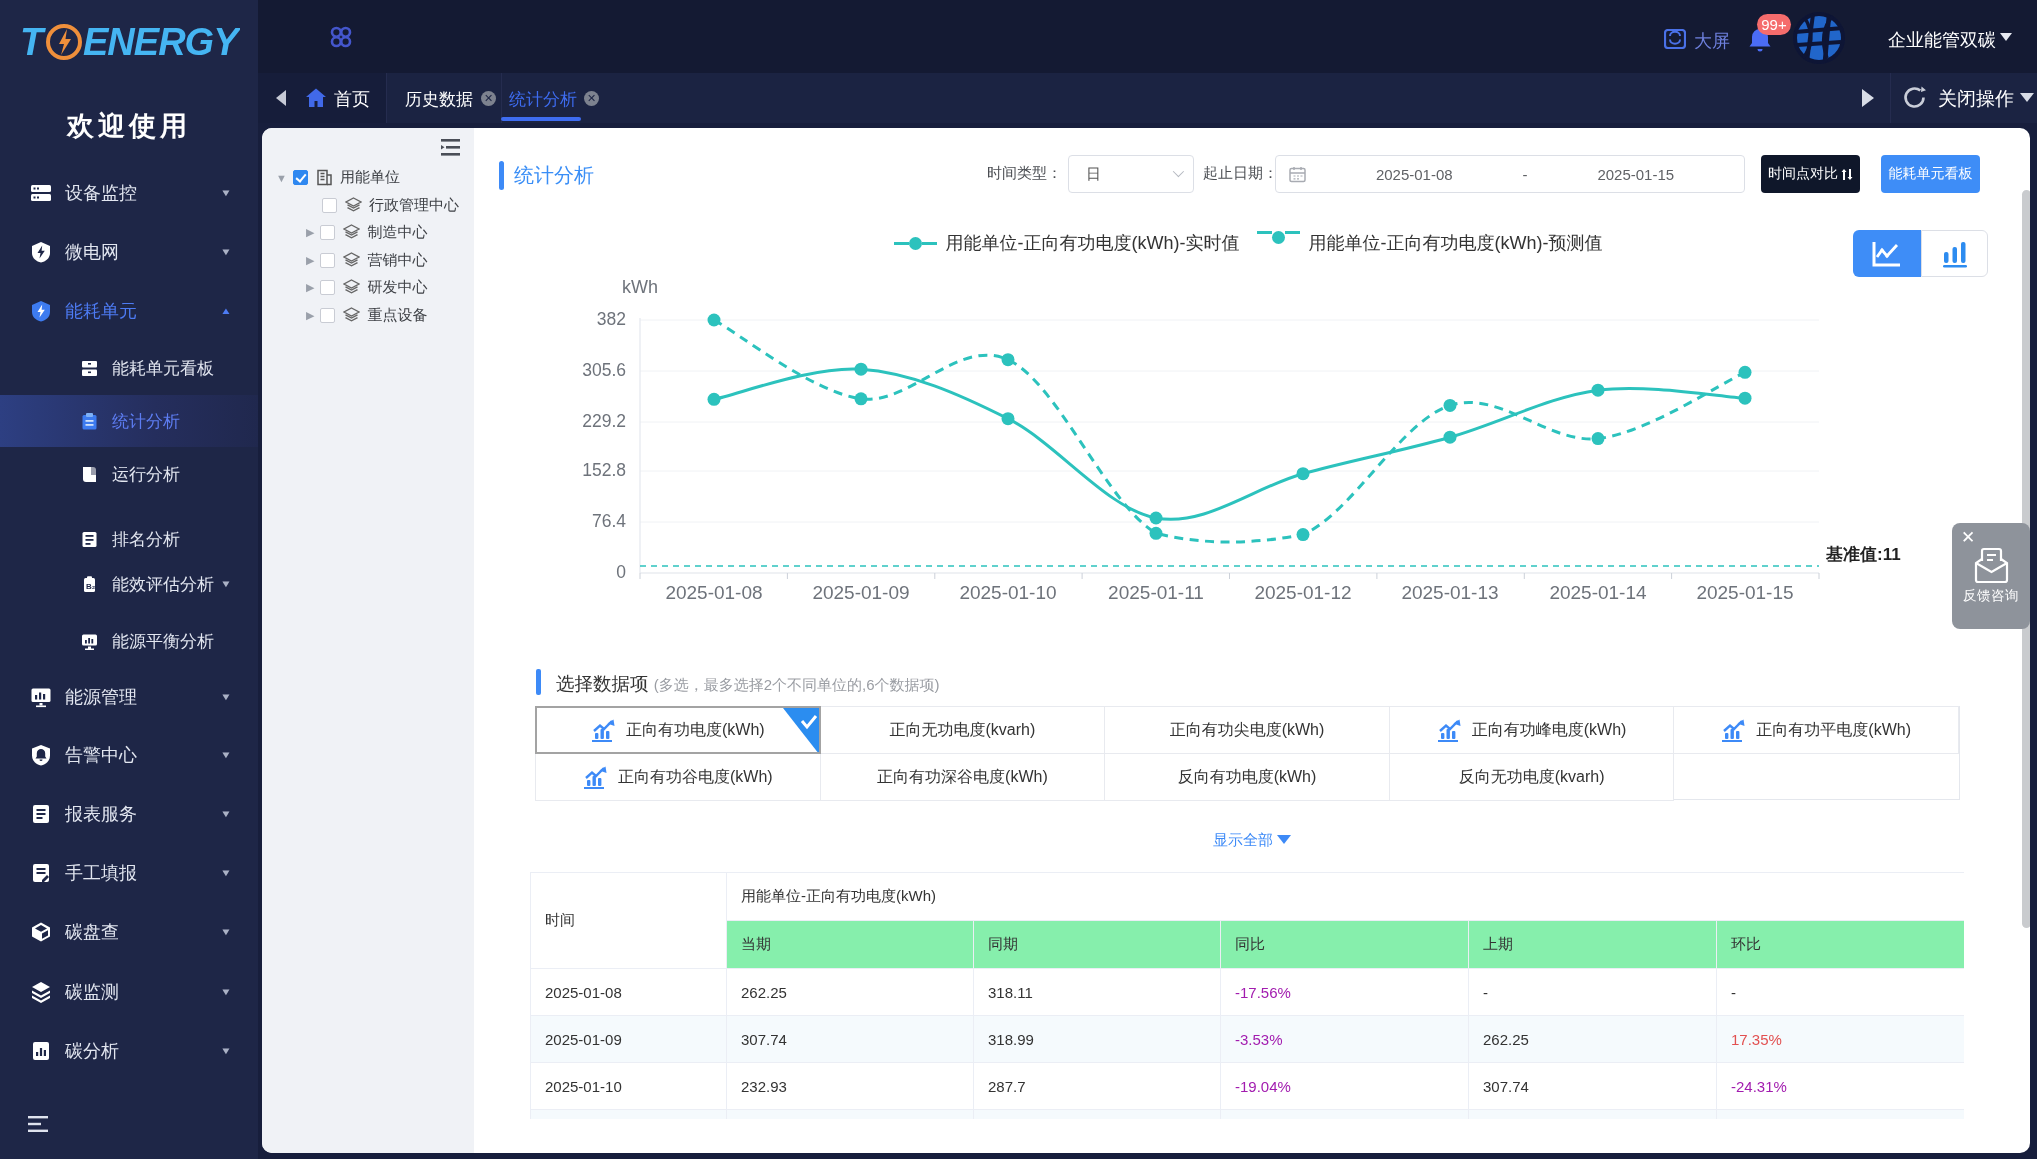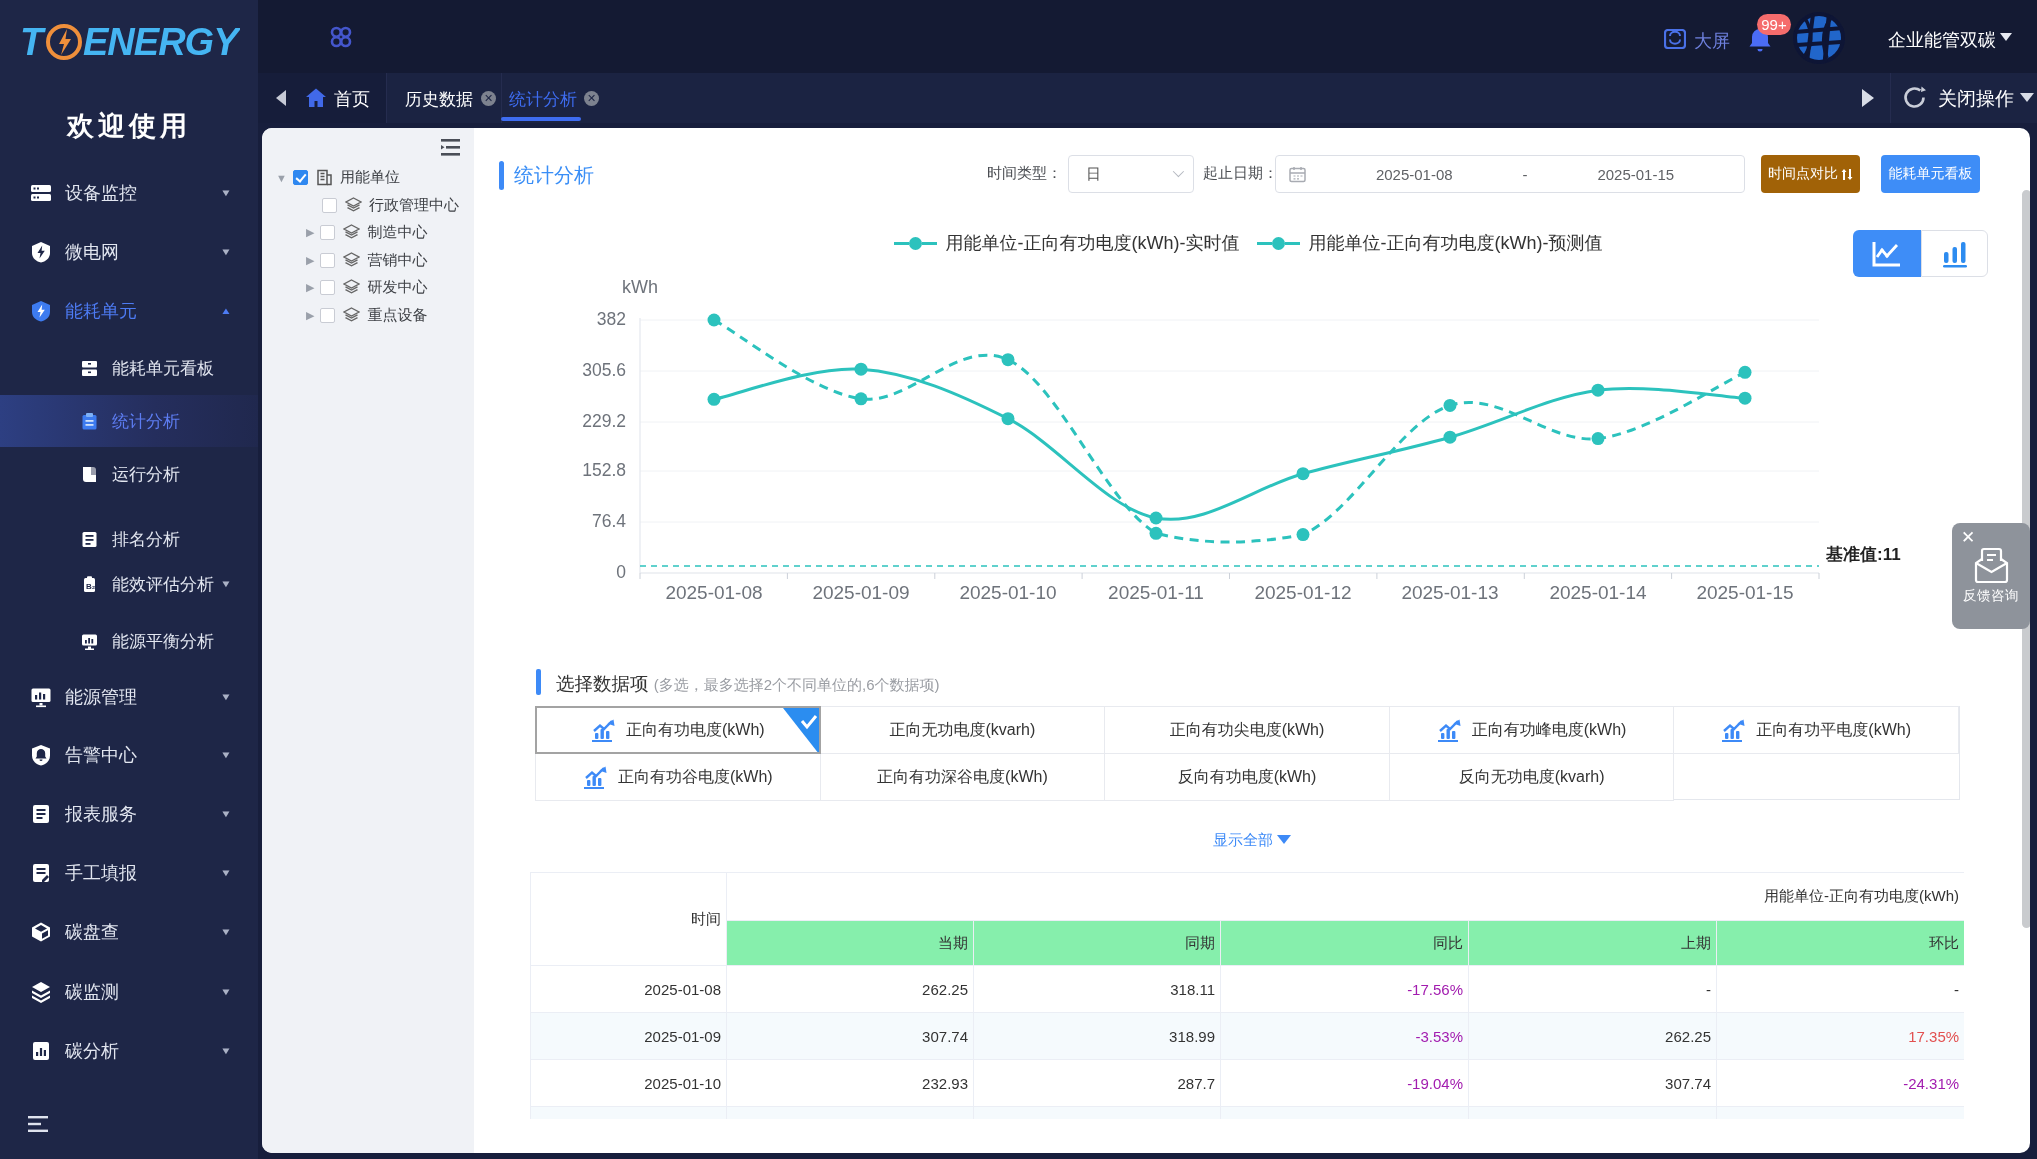--- a/index.html
+++ b/index.html
@@ -29,21 +29,21 @@
 .cb.on:after{content:"";position:absolute;left:4px;top:1px;width:4px;height:8px;border:solid #fff;border-width:0 2px 2px 0;transform:rotate(40deg)}
 .caret{color:#9aa0aa;font-size:11px;margin-right:6px;flex:none}
 
 .sel{position:absolute;height:38px;background:#fff;border:1px solid #dcdfe6;border-radius:4px;display:flex;align-items:center;font-size:15px;color:#555}
 .btn{position:absolute;height:38px;border-radius:4px;color:#fff;font-size:15px;display:flex;align-items:center;justify-content:center}
 .gc{border:1px solid #e8eaef;margin:-1px 0 0 -1px;display:flex;align-items:center;justify-content:center;background:#fff;position:relative;overflow:hidden}
 .gi{margin-right:8px}
 #gsel{border:2px solid #a3a3a3;z-index:2}
 #corner{position:absolute;right:0;top:0;width:36px;height:46px}
 #dt{border-collapse:collapse;table-layout:fixed;width:1434px;font-size:15px;color:#333}
-#dt td{border:1px solid #ebeef5;text-align:right;padding:5px}
+#dt td{border:1px solid #ebeef5;text-align:left;padding:14px}
 #dt tr.h2 td{background:#86efac}
 #dt tr.zb td{background:#f5fafd}
 #dt td.g{color:#a21caf}
 #dt td.r{color:#e25050}
 #feedback{position:absolute;left:1952px;top:523px;width:78px;height:106px;border-radius:8px;background:#8e939b;z-index:30;color:#fff}
 </style>
 </head>
 <body>
 <div id="sidebar">
   <div id="logo">
@@ -281,28 +281,28 @@
       <div class="sel" style="left:1013px;top:27px;width:470px">
         <svg style="margin-left:13px" width="17" height="17" viewBox="0 0 17 17" fill="none" stroke="#a8abb2" stroke-width="1.5">
             <rect x="1" y="2.5" width="15" height="13" rx="1.5"></rect>
             <path d="M1 7 h15 M5 1 v3 M12 1 v3"></path>
             <path d="M4.5 10 h2 M8 10 h2 M11.5 10 h2 M4.5 12.8 h2 M8 12.8 h2" stroke-width="1.2"></path>
           </svg>
         <span style="flex:1;text-align:center;color:#606266">2025-01-08</span>
           <span style="color:#606266">-</span>
           <span style="flex:1;text-align:center;color:#606266">2025-01-15</span>
       </div>
-      <div class="btn" style="left:1499px;top:27px;width:99px;background:#a16207;font-size:14px">时间点对比<svg style="margin-left:3px" width="12" height="13" viewBox="0 0 12 13" fill="#fff">
+      <div class="btn" style="left:1499px;top:27px;width:99px;background:#0f172a;font-size:14px">时间点对比<svg style="margin-left:3px" width="12" height="13" viewBox="0 0 12 13" fill="#fff">
             <path d="M3 1 L5.5 4 H4 V12 H2 V4 H.5 Z"></path>
             <path d="M9 12 L6.5 9 H8 V1 H10 V9 H11.5 Z"></path>
           </svg></div>
       <div class="btn" style="left:1619px;top:27px;width:99px;background:#3e8df7;font-size:14px">能耗单元看板</div>
       <div id="legend" style="position:absolute;left:212px;top:103px;width:1556px;display:flex;justify-content:center;gap:17px;font-size:18px;transform:translateX(-4px);color:#333">
         <span style="display:flex;align-items:center"><span style="width:15px;height:3px;background:#2cc2bd"></span><span style="width:13px;height:13px;border-radius:50%;background:#2cc2bd"></span><span style="width:15px;height:3px;background:#2cc2bd;margin-right:9px"></span>用能单位-正向有功电度(kWh)-实时值</span>
-        <span style="display:flex;align-items:center"><span style="width:15px;height:3px;background:#2cc2bd"></span><span style="width:13px;height:13px;border-radius:50%;background:#2cc2bd"></span><span style="width:15px;height:3px;background:#2cc2bd;margin-right:9px"></span>用能单位-正向有功电度(kWh)-预测值</span>
+        <span style="display:flex;"><span style="width:15px;height:3px;background:#2cc2bd"></span><span style="width:13px;height:13px;border-radius:50%;background:#2cc2bd"></span><span style="width:15px;height:3px;background:#2cc2bd;margin-right:9px"></span>用能单位-正向有功电度(kWh)-预测值</span>
       </div>
       <div style="position:absolute;left:1591px;top:102px;width:68px;height:47px;background:#3e8df7;border-radius:6px 0 0 6px;display:flex;align-items:center;justify-content:center">
         <svg width="30" height="28" viewBox="0 0 30 28" fill="none" stroke="#fff" stroke-width="3">
             <path d="M2 2 V25 H28"></path>
             <path d="M5 17 L10 10 L15 16 L25 5" stroke-width="2.8"></path>
             <circle cx="10" cy="10" r="1.6" fill="#fff" stroke="none"></circle>
             <circle cx="15" cy="16" r="1.6" fill="#fff" stroke="none"></circle>
           </svg>
       </div>
       <div style="position:absolute;left:1659px;top:102px;width:67px;height:47px;background:#fff;border:1px solid #dcdfe6;border-radius:0 6px 6px 0;display:flex;align-items:center;justify-content:center">

